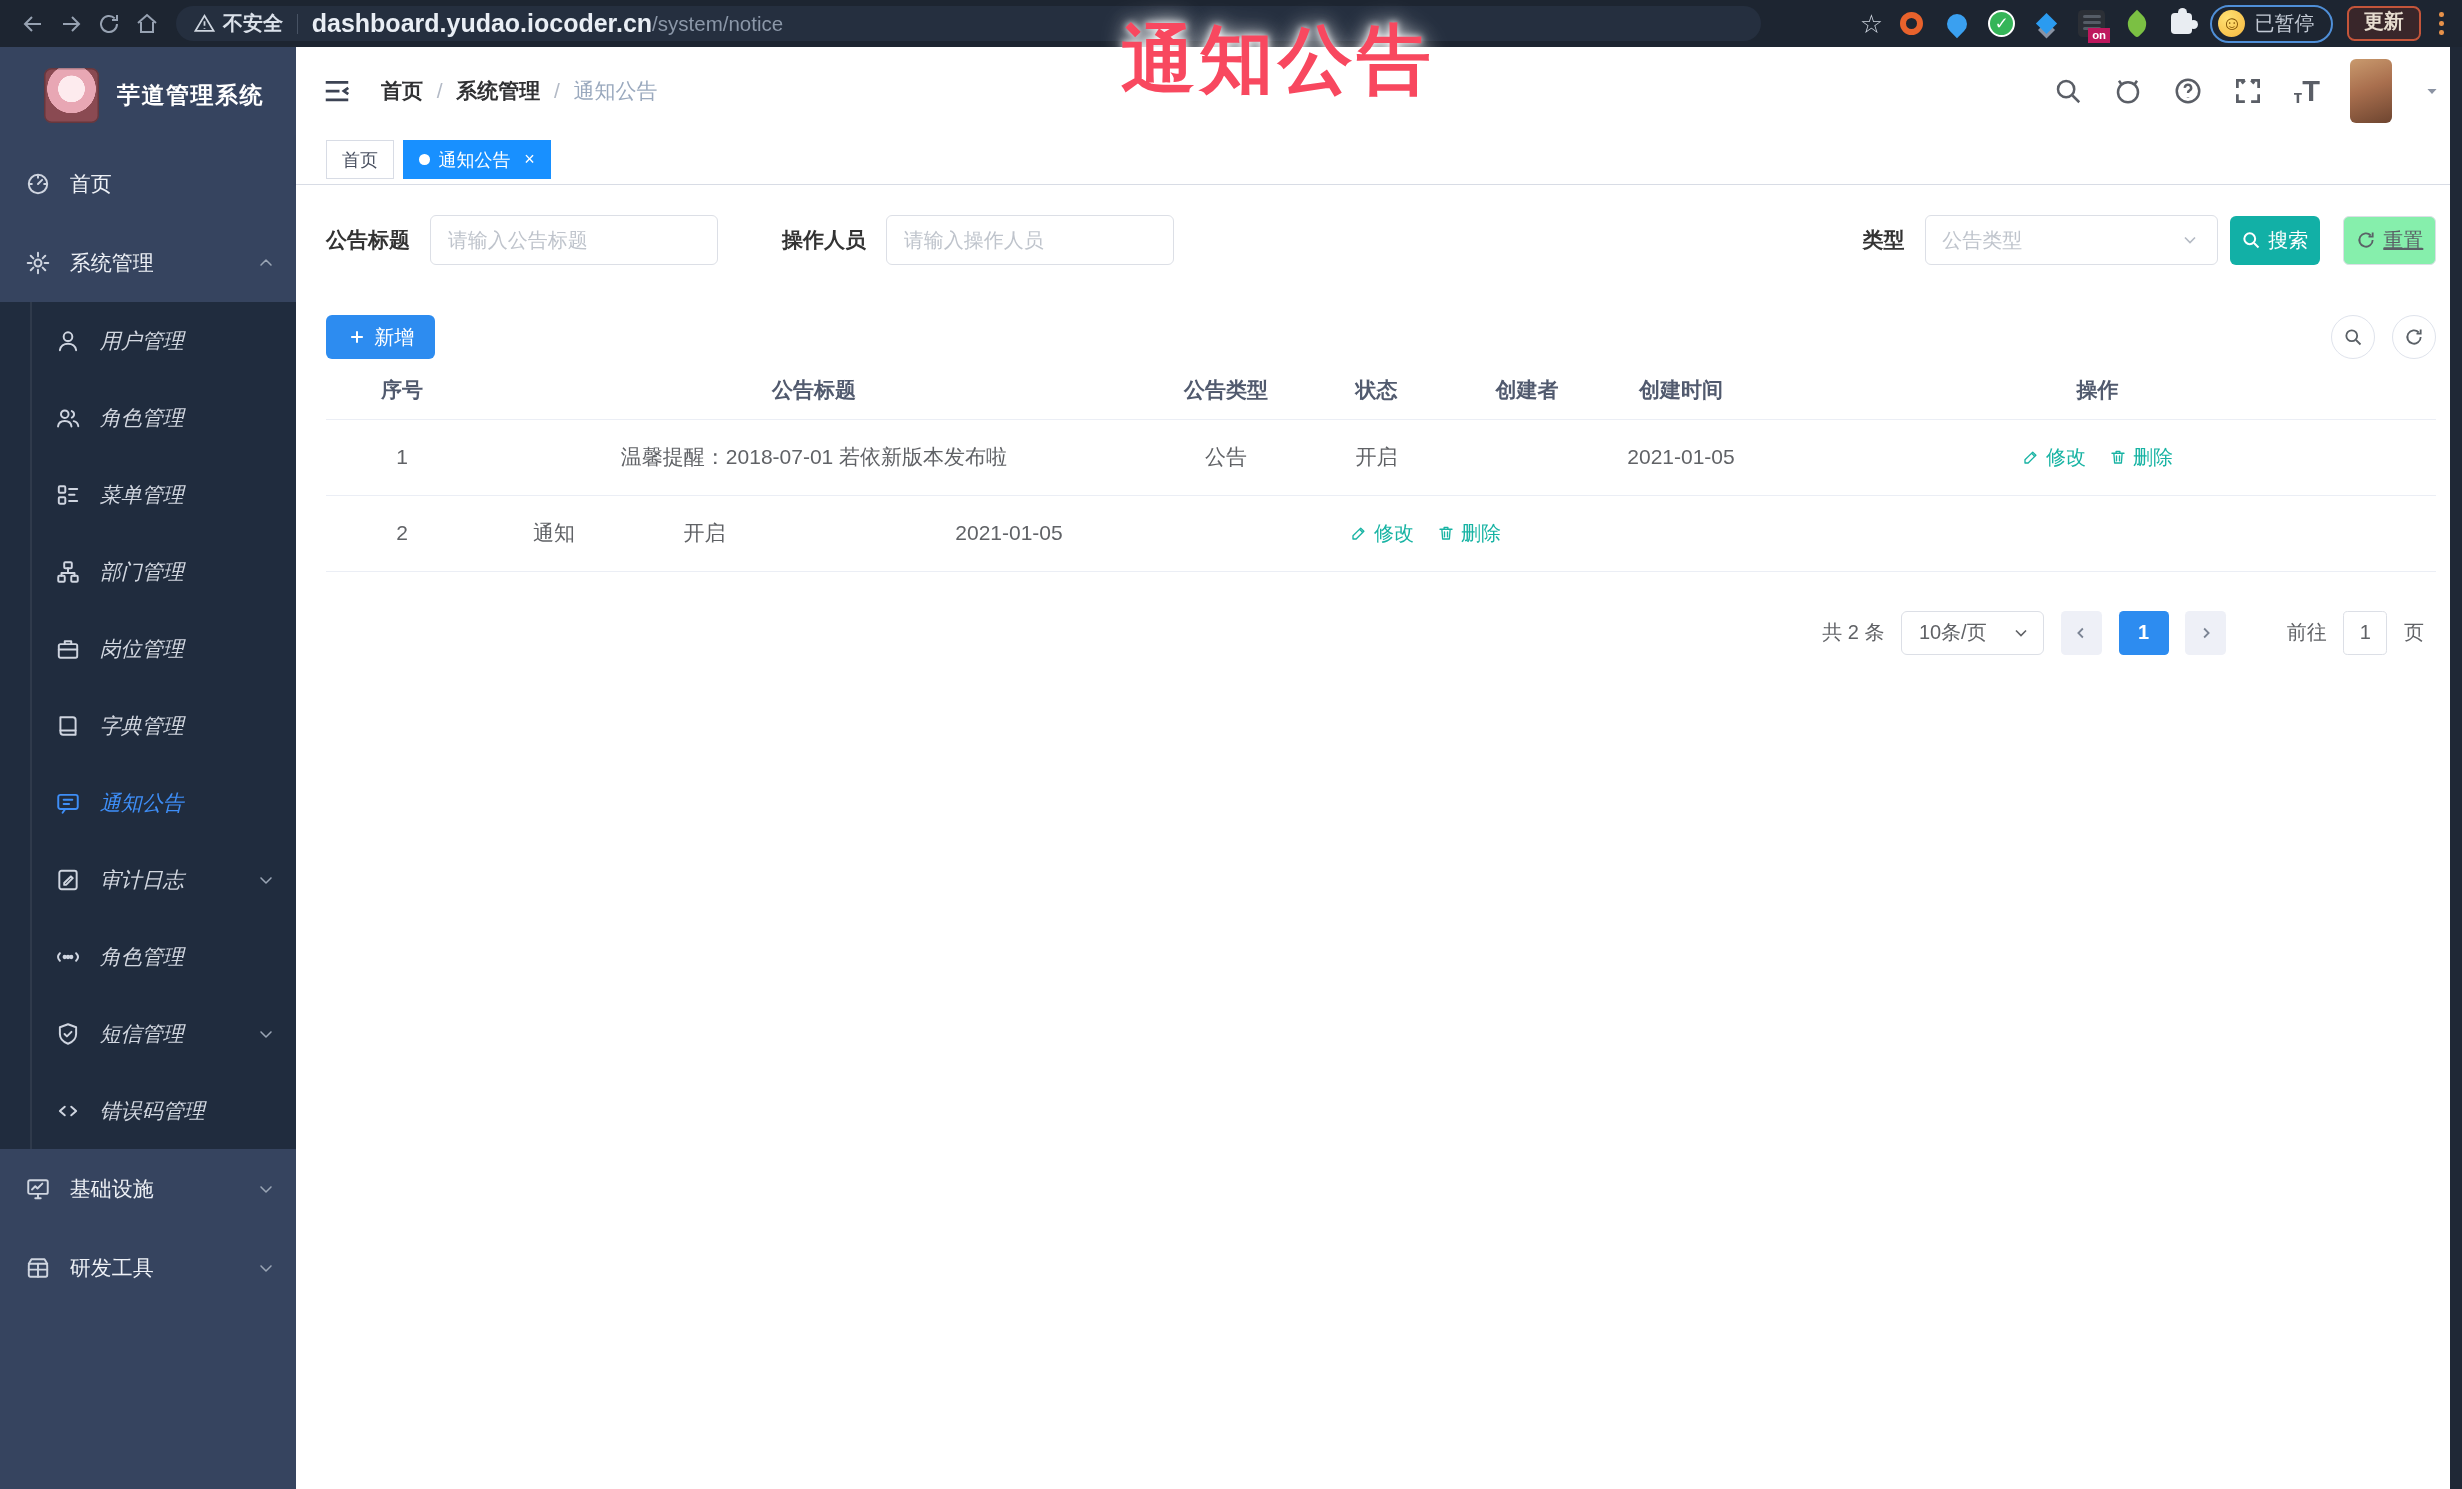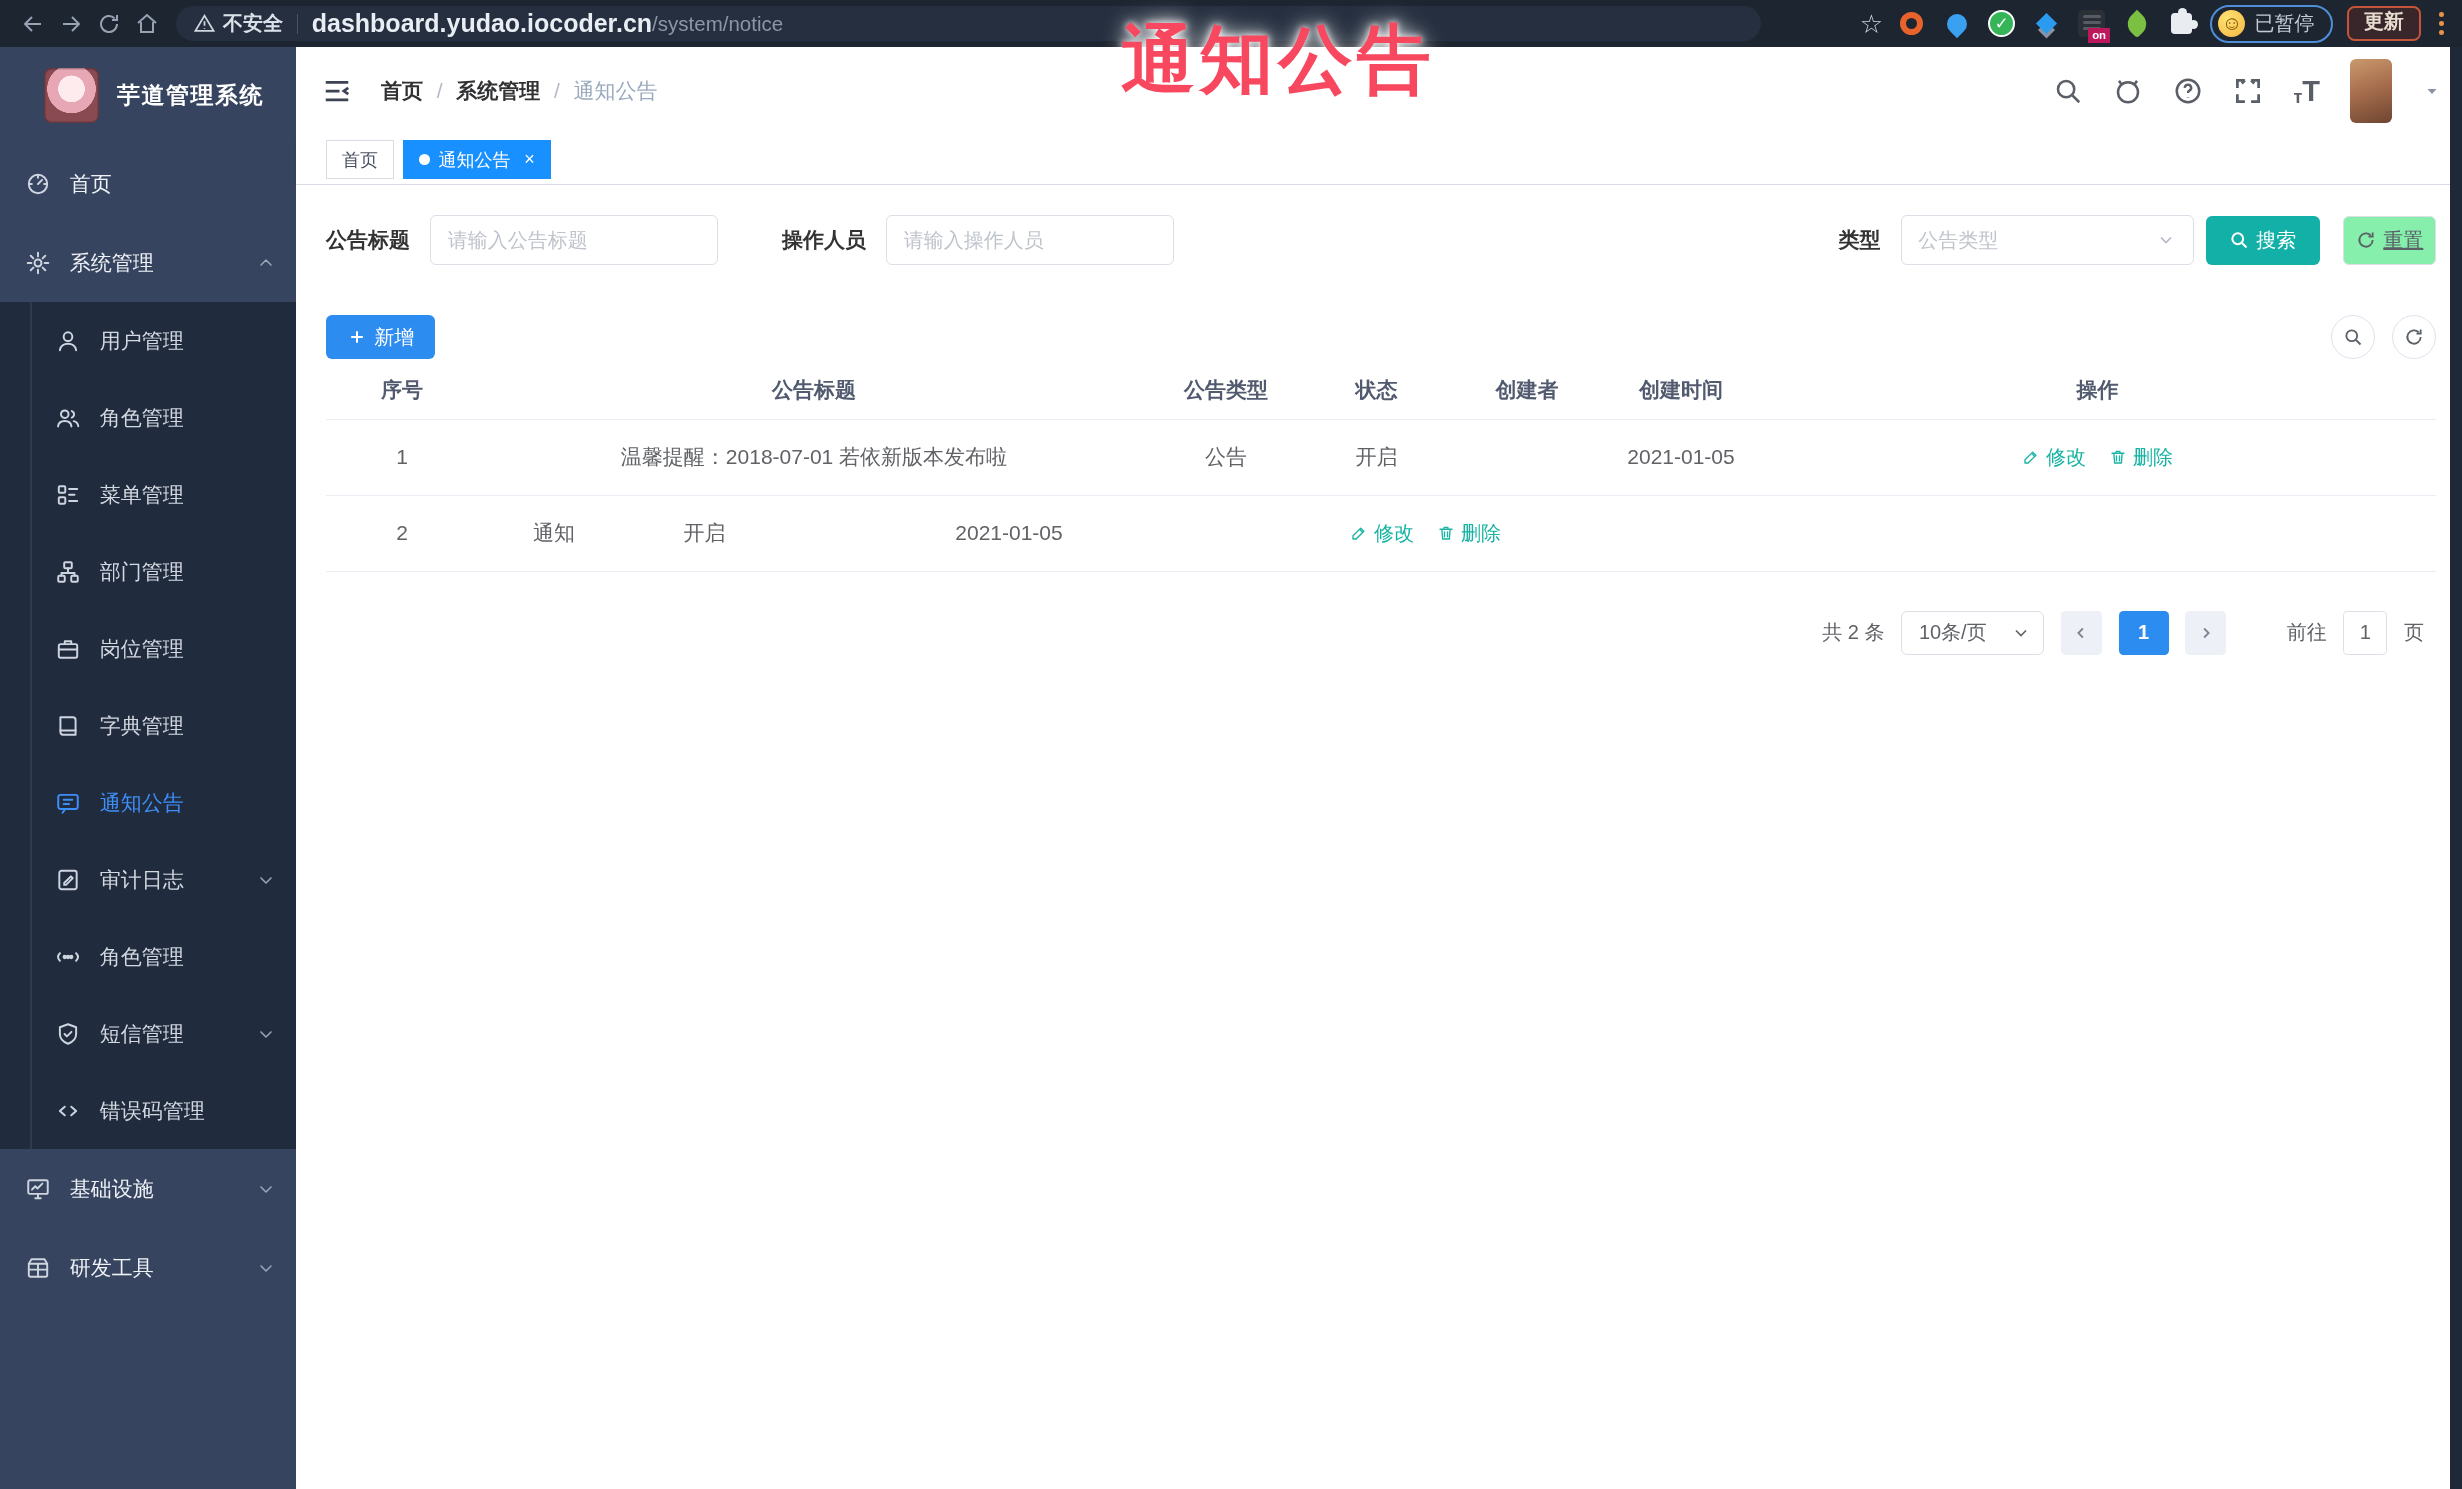--- a/index.html
+++ b/index.html
@@ -50,21 +50,21 @@
   .menu { flex:1; overflow:hidden; }
   .menu-item { height:79px; display:flex; align-items:center; padding:0 20px 0 23px; cursor:pointer; }
   .menu-item .mi-icon { width:30px; display:flex; justify-content:center; color:#cfd5e0; }
   .mi-icon svg { width:26px; height:26px; }
   .menu-item .mi-label { margin-left:16.7px; font-size:21px; color:#eef1f6; }
   .menu-item .mi-chevron { margin-left:auto; color:#9aa5b5; }
   .mi-chevron svg { width:20px; height:20px; }
   .submenu { background:#202c3e; position:relative; }
   .submenu::before { content:""; position:absolute; left:30px; top:0; bottom:0; width:2.3px; background:rgba(255,255,255,.07); }
   .submenu .menu-item { height:77px; padding-left:53px; }
-  .submenu .mi-label { color:#d2d7e0; }
+  .submenu .mi-label { color:#d2d7e0;font-style:italic; }
   .menu-item.active .mi-label, .menu-item.active .mi-icon { color:#3e8ef7; }
 
   
   .main { flex:1; display:flex; flex-direction:column; background:#fff; position:relative; }
   .topbar { height:88px; display:flex; align-items:center; padding:0 21px 0 26px; background:#fff; position:relative; }
   .hamburger { color:#3c4353; margin-right:29px; }
   .hamburger svg { width:30px; height:30px; }
   .breadcrumb { display:flex; align-items:center; gap:13.7px; font-size:21px; }
   .crumb { color:#303133; font-weight:600; }
   .crumb.last { color:#9aa9be; font-weight:400; }
@@ -88,21 +88,21 @@
   
   .filter-row { display:flex; align-items:center; }
   .f-label { font-size:21px; font-weight:700; color:#333; margin-right:20px; }
   .f-input { width:288px; height:50px; border:1.5px solid #dcdfe6; border-radius:6px; padding:0 16.7px; font-size:20px; color:#606266; outline:none; font-family:inherit; }
   .f-input::placeholder { color:#bfc4cc; }
   .f-select { width:293px; height:50px; border:1.5px solid #dcdfe6; border-radius:6px; padding:0 16.7px; display:flex; align-items:center; color:#bfc4cc; font-size:20px; cursor:pointer; }
   .f-select .sel-caret { margin-left:auto; color:#b4bac4; }
   .sel-caret svg { width:20px; height:20px; } .gap2 { width:64px; } .gap4 { width:12px; } .gap5 { width:23.5px; }
   .btn { display:flex; align-items:center; justify-content:center; border-radius:6px; font-size:20px; cursor:pointer; border:none; font-family:inherit; }
   .btn svg { width:20px; height:20px; margin-right:7.6px; }
-  .btn-search { width:114px; height:49px; background:#12b0a6; color:#fff; }
+  .btn-search { width:90px; height:49px; background:#12b0a6; color:#fff; }
   .btn-reset { width:93px; height:49px; background:#86efac; border:1.5px solid #dcdfe6; color:#5a6066;text-decoration:underline; }
   .spacer-flex { flex:1; }
 
   
   .toolbar-row { margin-top:50px; display:flex; align-items:center; }
   .btn-add { width:109px; height:44px; background:#2d8cf0; color:#fff; }
   .circle-btns { margin-left:auto; display:flex; gap:16.7px; }
   .circle-btn { width:44px; height:44px; border-radius:50%; border:1.5px solid #dfe3ec; background:#fff; color:#5a6066; display:flex; align-items:center; justify-content:center; cursor:pointer; }
   .circle-btn svg { width:20px; height:20px; }
 

